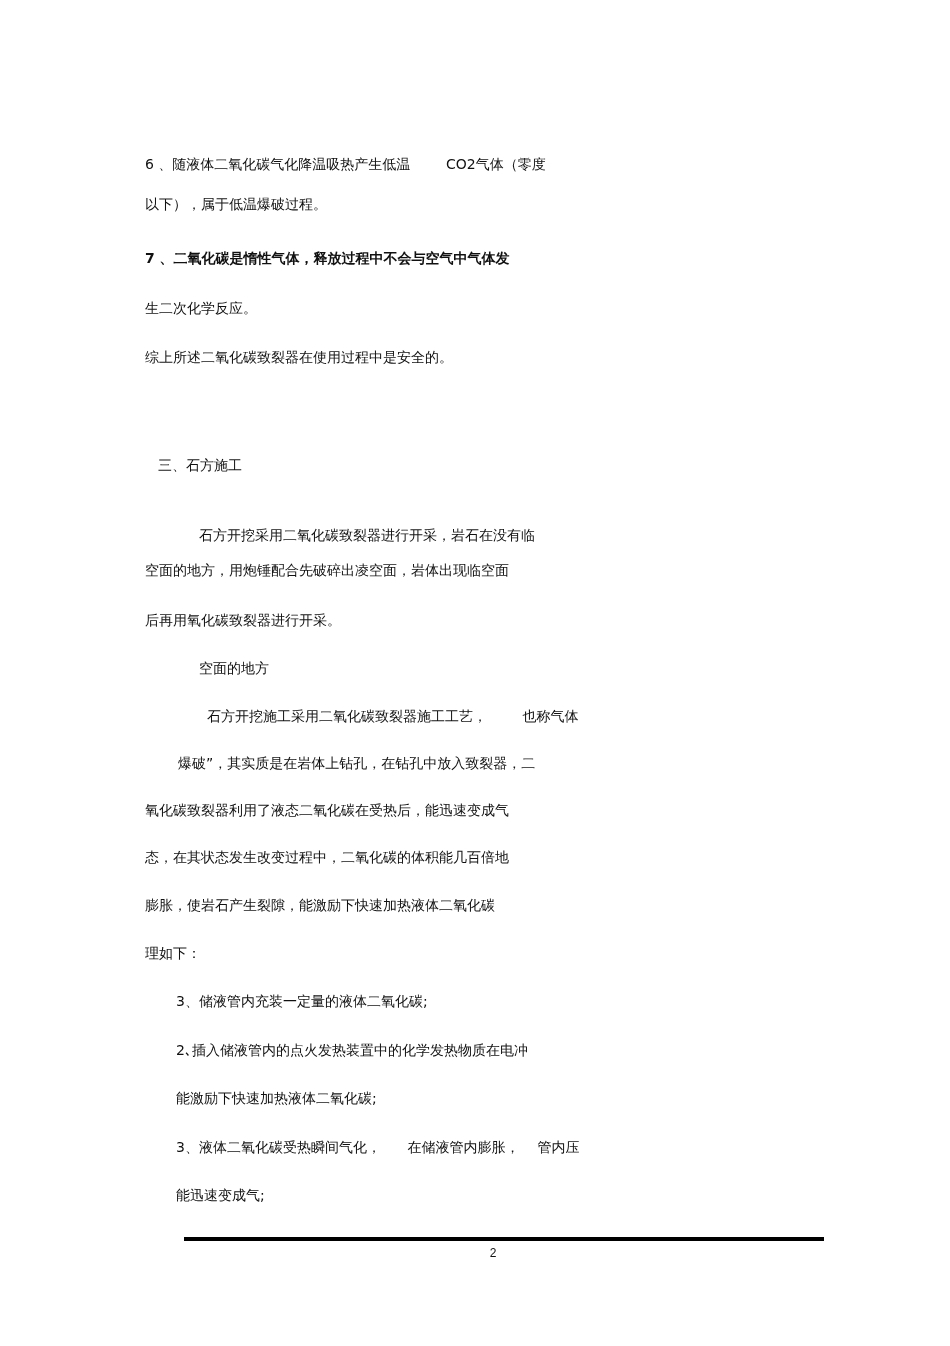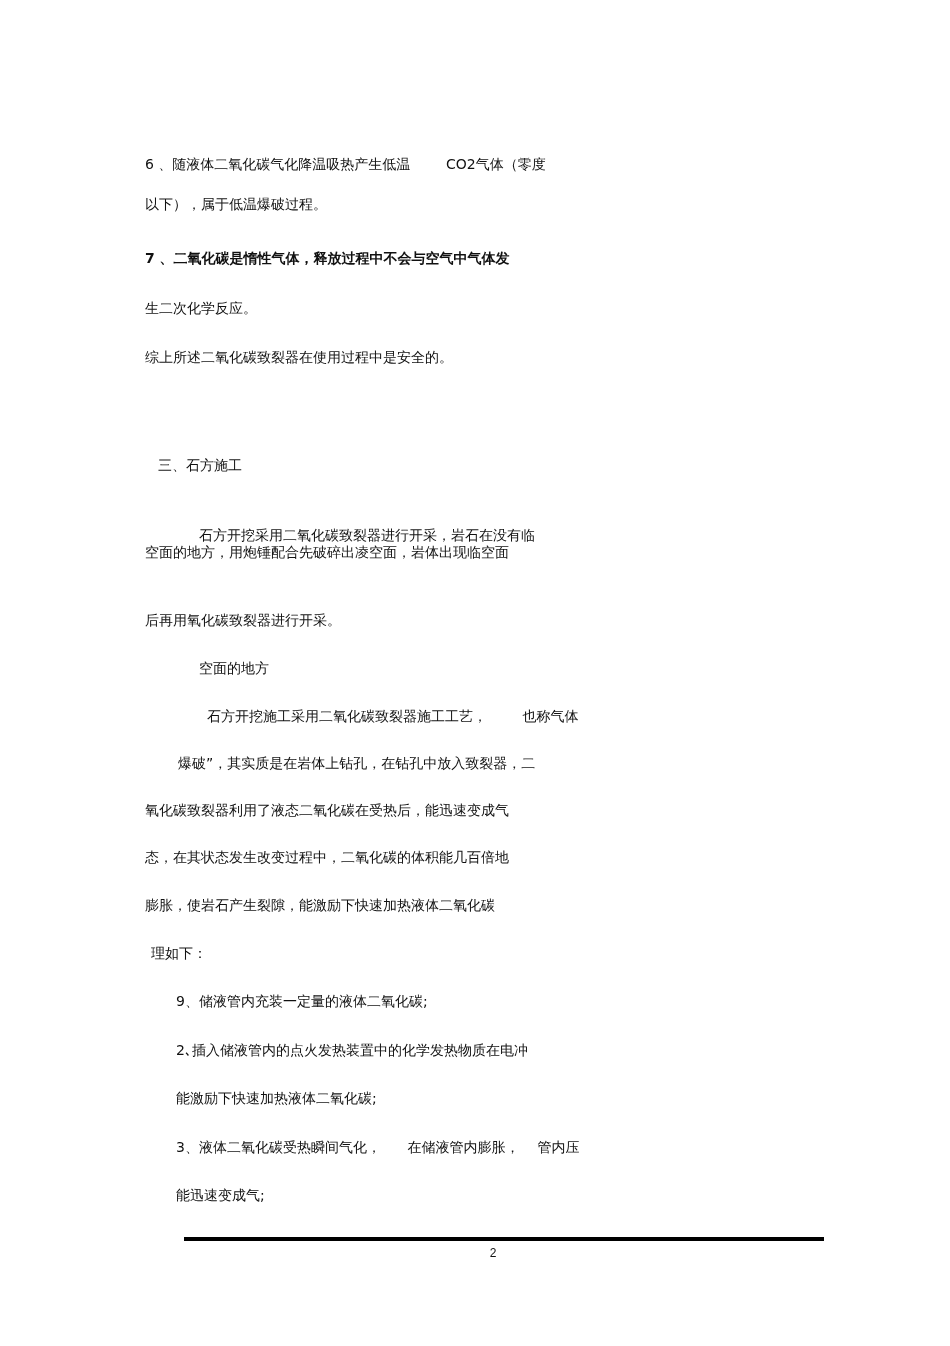--- a/index.html
+++ b/index.html
@@ -49,33 +49,33 @@
 <div>
   <div class="line" style="left:145px; top:150px;">6 、随液体二氧化碳气化降温吸热产生低温        CO2气体（零度</div>
   <div class="line" style="left:145px; top:190px;text-align:center;">以下），属于低温爆破过程。</div>
   <div class="line" style="left:145px; top:244px;font-weight:bold;">7 、二氧化碳是惰性气体，释放过程中不会与空气中气体发</div>
   <div class="line" style="left:145px; top:294px;">生二次化学反应。</div>
   <div class="line" style="left:145px; top:343px;">综上所述二氧化碳致裂器在使用过程中是安全的。</div>
 
   <div class="line" style="left:158px; top:451px;">三、石方施工</div>
 
   <div class="line" style="left:199px; top:509px;margin-top:12px;">石方开挖采用二氧化碳致裂器进行开采，岩石在没有临</div>
-  <div class="line" style="left:145px; top:538px;">空面的地方，用炮锤配合先破碎出凌空面，岩体出现临空面</div>
+  <div class="line" style="left:145px; top:556px;">空面的地方，用炮锤配合先破碎出凌空面，岩体出现临空面</div>
   <div class="line" style="left:145px; top:606px;">后再用氧化碳致裂器进行开采。</div>
 
   <div class="line" style="left:199px; top:654px;">空面的地方</div>
 
   <div class="line" style="left:207px; top:702px;">石方开挖施工采用二氧化碳致裂器施工工艺，        也称气体</div>
   <div class="line" style="left:145px; top:749px;margin-left:33px;">爆破”，其实质是在岩体上钻孔，在钻孔中放入致裂器，二</div>
   <div class="line" style="left:145px; top:796px;">氧化碳致裂器利用了液态二氧化碳在受热后，能迅速变成气</div>
   <div class="line" style="left:145px; top:843px;">态，在其状态发生改变过程中，二氧化碳的体积能几百倍地</div>
   <div class="line" style="left:145px; top:891px;">膨胀，使岩石产生裂隙，能激励下快速加热液体二氧化碳</div>
-  <div class="line" style="left:145px; top:939px;margin-left:6px;">理如下：</div>
+  <div class="line" style="left:145px; top:939px;">理如下：</div>
 
-  <div class="line" style="left:176px; top:987px;">9、储液管内充装一定量的液体二氧化碳;</div>
+  <div class="line" style="left:176px; top:987px;">3、储液管内充装一定量的液体二氧化碳;</div>
   <div class="line" style="left:176px; top:1036px;">2､插入储液管内的点火发热装置中的化学发热物质在电冲</div>
   <div class="line" style="left:176px; top:1084px;">能激励下快速加热液体二氧化碳;</div>
   <div class="line" style="left:176px; top:1133px;">3、液体二氧化碳受热瞬间气化，      在储液管内膨胀，    管内压</div>
   <div class="line" style="left:176px; top:1181px;">能迅速变成气;</div>
 
   <div class="footer-rule"></div>
   <div class="page-number">2</div>
 </div>
 
 </body></html>

